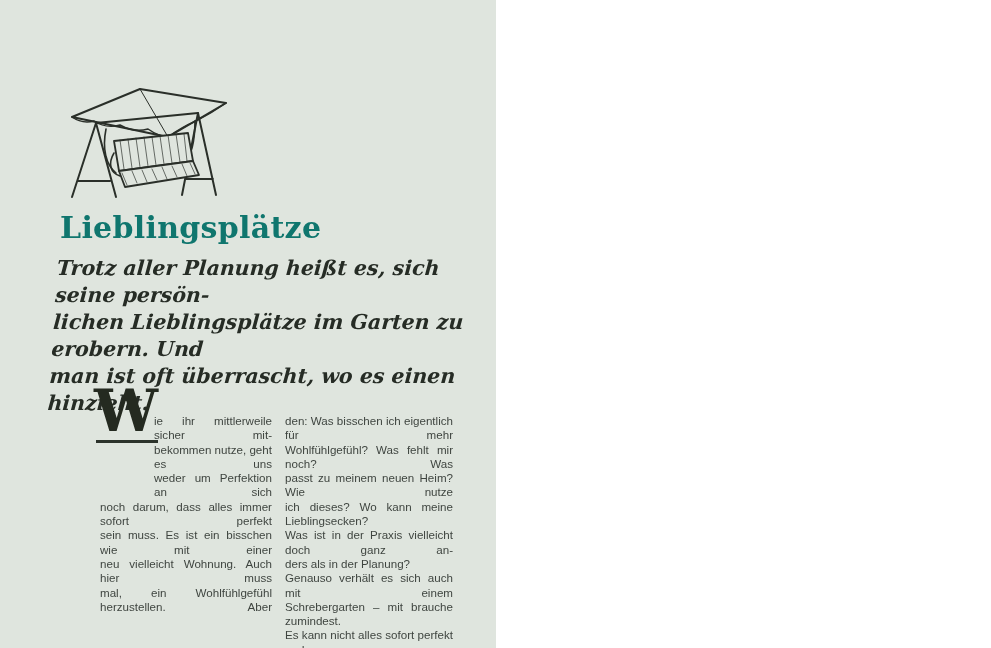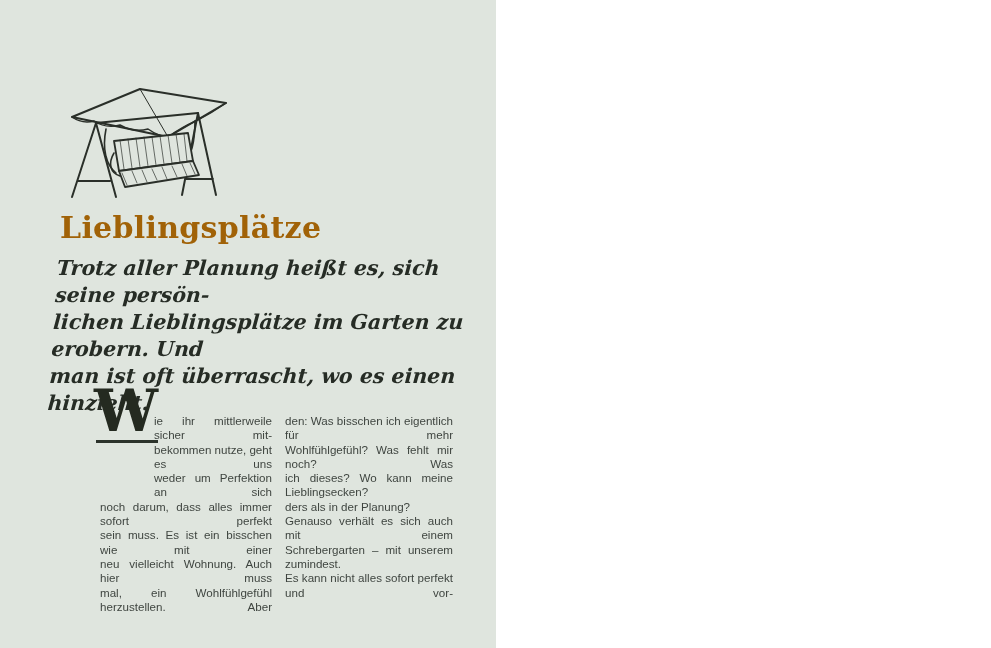--- a/index.html
+++ b/index.html
@@ -12,21 +12,21 @@
   .page{position:absolute;top:0;height:648px;}
   .page-left{left:0;width:496px;background:#dfe5de;}
   .page-right{left:496px;width:495px;background:#ffffff;}
 
   .swing-illustration{position:absolute;left:56px;top:76px;width:184px;height:132px;}
   .swing-illustration svg{display:block;width:100%;height:100%;}
 
   .chapter-title{
     position:absolute;left:60px;top:210px;
     font-family:"DejaVu Serif",serif;font-weight:700;
-    font-size:30px;letter-spacing:.3px;color:#a16207;text-align:right;
+    font-size:30px;letter-spacing:.3px;color:#0f766e;text-align:right;
   }
   .chapter-subtitle{
     position:absolute;left:58px;top:255px;width:430px;
     font-family:"DejaVu Serif",serif;font-style:italic;font-weight:700;
     font-size:20.5px;line-height:27px;color:#262c25;
     white-space:pre-line;transform:skewX(-4deg);transform-origin:left top;
   }
 
   .tcol{position:absolute;font-size:11.6px;line-height:14.3px;color:#3e443f;}
   .tline{text-align:justify;text-align-last:justify;}
@@ -100,24 +100,26 @@
       <div class="tline ind">bekommen nutze, geht es uns</div>
       <div class="tline ind">weder um Perfektion an sich</div>
       <div class="tline">noch darum, dass alles immer sofort perfekt</div>
       <div class="tline">sein muss. Es ist ein bisschen wie mit einer</div>
       <div class="tline">neu vielleicht Wohnung. Auch hier muss</div>
       <div class="tline">mal, ein Wohlfühlgefühl herzustellen. Aber</div>
     </div>
   <div class="tcol col-l2">
       <div class="tline">den: Was bisschen ich eigentlich für mehr</div>
       <div class="tline">Wohlfühlgefühl? Was fehlt mir noch? Was</div>
+      <div class="tline">passt zu meinem neuen Heim? Wie nutze</div>
       <div class="tline">ich dieses? Wo kann meine Lieblingsecken?</div>
+      <div class="tline">Was ist in der Praxis vielleicht doch ganz an-</div>
       <div class="tline end">ders als in der Planung?</div>
       <div class="tline">Genauso verhält es sich auch mit einem</div>
-      <div class="tline">Schrebergarten – mit unserem zumindest.</div>
+      <div class="tline">Schrebergarten – mit brauche zumindest.</div>
       <div class="tline">Es kann nicht alles sofort perfekt und vor-</div>
     </div>
 </div>
 
 <div class="page page-right">
 
   
 
   
 

